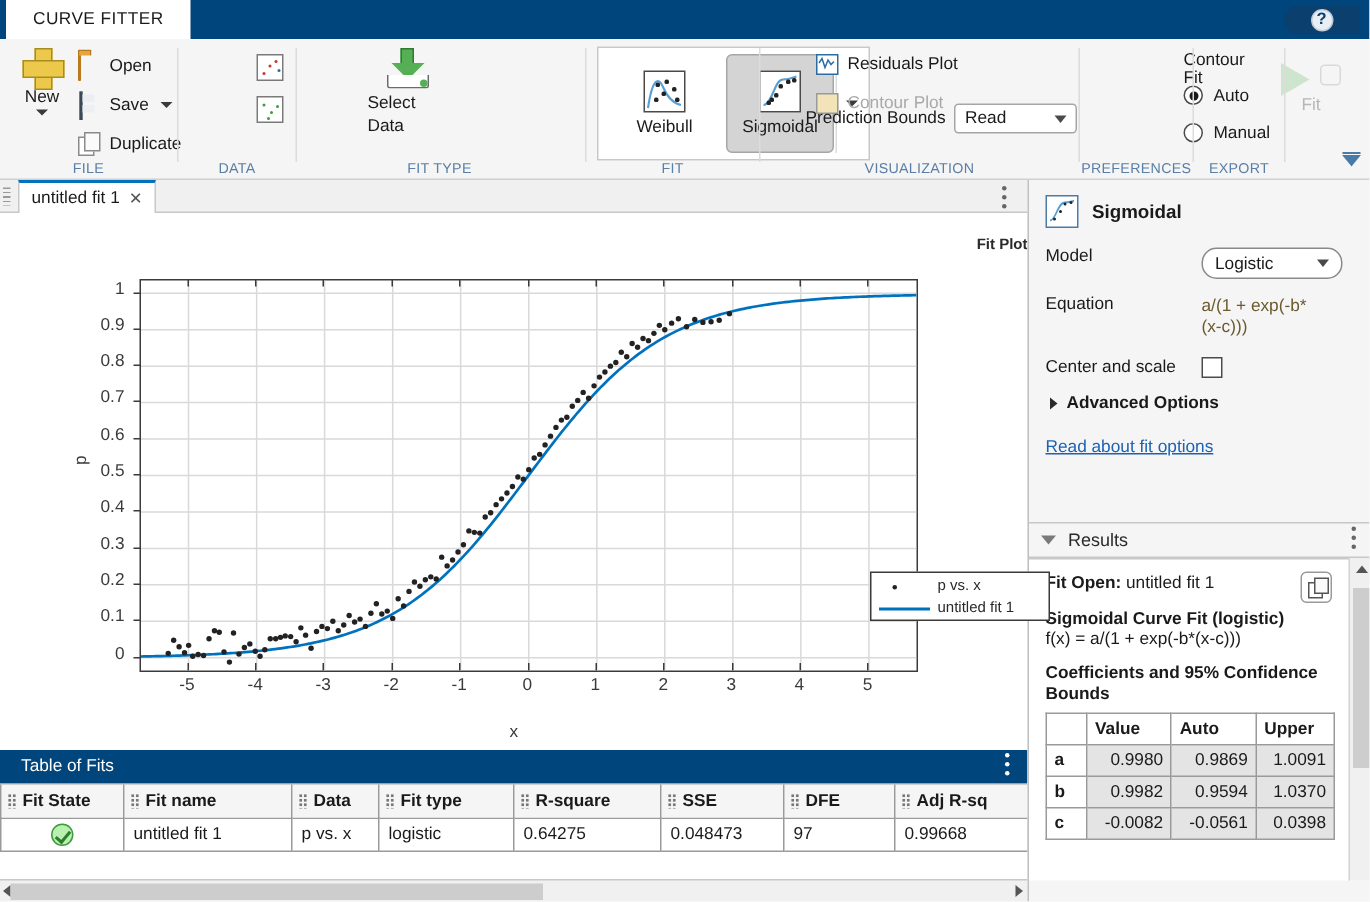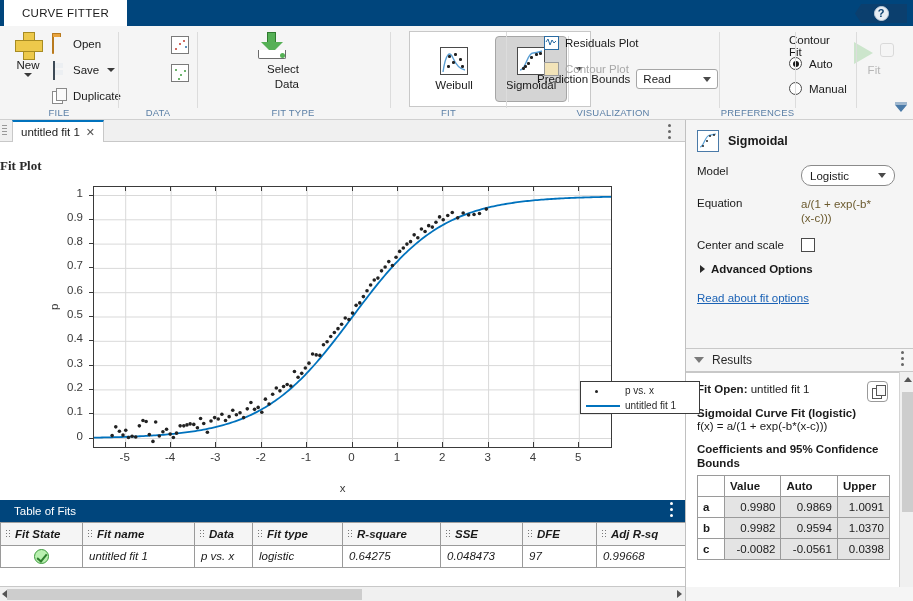--- a/index.html
+++ b/index.html
@@ -103,21 +103,21 @@
   .ico-dup::before { content:""; position:absolute; left:0; top:3px; width:9px; height:11px; border:1px solid #8a8a8a; background:#fff; }
   .ico-dup::after { content:""; position:absolute; left:4px; top:0px; width:9px; height:11px; border:1px solid #8a8a8a; background:#fafafa; }
 
   .split-caret {
     width: 0; height: 0; margin-left: 3px;
     border-left: 4px solid transparent; border-right: 4px solid transparent;
     border-top: 4px solid #3a3a3a;
   }
 
   
-  .seldata { position: absolute; left: 126px; top: 5px; width: 54px; text-align: right; }
+  .seldata { position: absolute; left: 126px; top: 5px; width: 54px; text-align: left; }
   .arrow-in { width: 34px; height: 30px; margin: 0 auto; position: relative; }
   .arrow-in .shaft { position: absolute; left: 12px; top: 1px; width: 9px; height: 11px; background: #55b055; border:1px solid #2f7a2f;}
   .arrow-in .head {
     position: absolute; left: 6px; top: 11px; width: 0; height: 0;
     border-left: 11px solid transparent; border-right: 11px solid transparent;
     border-top: 11px solid #55b055;
   }
   .arrow-in .tray {
     position: absolute; left: 3px; top: 19px; width: 28px; height: 9px;
     border: 1px solid #6b6b6b; border-top: none; background: #fff; border-radius: 0 0 2px 2px;
@@ -129,21 +129,21 @@
     position: absolute; width: 18px; height: 18px;
     border: 1px solid #7a7a7a; background: #fff;
   }
   .scatter-ico i {
     position: absolute; width: 2px; height: 2px; border-radius: 50%; background: #333;
   }
 
   
   .gallery {
     position: absolute; left: 200px; top: 5px; width: 182px; height: 76px;
-    border: 1px solid #c8c8c8; background: #ffffff; margin-left: 11px;
+    border: 1px solid #c8c8c8; background: #ffffff;
   }
   .gal-item {
     position: absolute; top: 4px; width: 72px; height: 66px;
     display: flex; flex-direction: column; align-items: center; justify-content: center;
     border-radius: 4px; border: 1px solid transparent;
   }
   .gal-item.sel { background: #d4d4d4; border: 1px solid #a6a6a6; }
   .gal-ico {
     width: 28px; height: 28px; border: 1px solid #4a4a4a; background: #fff;
     position: relative; margin-bottom: 4px; overflow: hidden;
@@ -206,22 +206,22 @@
   .doctabs-dots { position: absolute; right: 14px; top: 4px; }
   .vdots { width: 3px; }
   .vdots span { display: block; width: 3px; height: 3px; background: #666; border-radius: 50%; margin-bottom: 3px; }
 
   
   .plotpanel {
     position: absolute; left: 0; top: 142px; width: 685px; height: 358px;
     background: #ffffff;
   }
   .plot-title {
-    position: absolute; left: 0; top: 16px; width: 685px; text-align: left;
-    font-size: 13px; font-weight: bold; color: #2a2a2a; font-family: Liberation Serif, serif;
+    position: absolute; left: 0; top: 16px; width: 685px; text-align: right;
+    font-size: 10px; font-weight: bold; color: #2a2a2a;
   }
   .axes {
     position: absolute; left: 93px; top: 44px; width: 519px; height: 262px;
     border: 1px solid #3a3a3a; background: #fff;
   }
   .ytick-lbl {
     position: absolute; right: 0; width: 40px; text-align: right;
     font-size: 11.5px; color: #3a3a3a;
   }
   .xtick-lbl {
@@ -249,21 +249,21 @@
 
   
   .toftitle {
     position: absolute; left: 0; top: 500px; width: 685px; height: 22px;
     background: #00457c; color: #fff; font-size: 11.5px;
     display: flex; align-items: center; padding-left: 14px;
   }
   .toftitle .vdots span { background: #fff; }
   .tof {
     position: absolute; left: 0; top: 522px; width: 685px; height: 79px;
-    background: #ffffff; border-top: 1px solid #a0a0a0; font-style: italic;
+    background: #ffffff; border-top: 1px solid #a0a0a0;
   }
   table.fits { border-collapse: collapse; width: 685px; table-layout: fixed; }
   table.fits th {
     background: #f5f5f5; border: 1px solid #9a9a9a; border-top: none;
     font-size: 11.5px; font-weight: bold; color: #1a1a1a;
     text-align: left; padding: 3px 4px 3px 14px; height: 22px; position: relative;
   }
   table.fits th .colgrip {
     position: absolute; left: 4px; top: 6px; width: 6px; height: 10px;
     background:
@@ -499,20 +499,24 @@
       <div class="rgroup-label">VISUALIZATION</div>
     </div>
     <div class="rsep" style="left:719px"></div>
 
     <div class="rgroup" style="left:720px;width:75px">
 
       <div class="rgroup-label">PREFERENCES</div>
     </div>
     <div class="rsep" style="left:795px"></div>
 
+    <div class="rgroup" style="left:796px;width:60px">
+
+      <div class="rgroup-label">EXPORT</div>
+    </div>
     <div class="rsep" style="left:856px"></div>
     <div class="collapse-arrow">
       <svg width="14" height="12" viewBox="0 0 14 12">
           <path d="M1 2 H13 M7 10 L2 4 H12 Z" stroke="#4a7aa8" fill="#4a7aa8" stroke-width="1.2"></path>
         </svg>
     </div>
   </div>
 
   <div class="doctabs">
     <span class="grip-left"></span>

